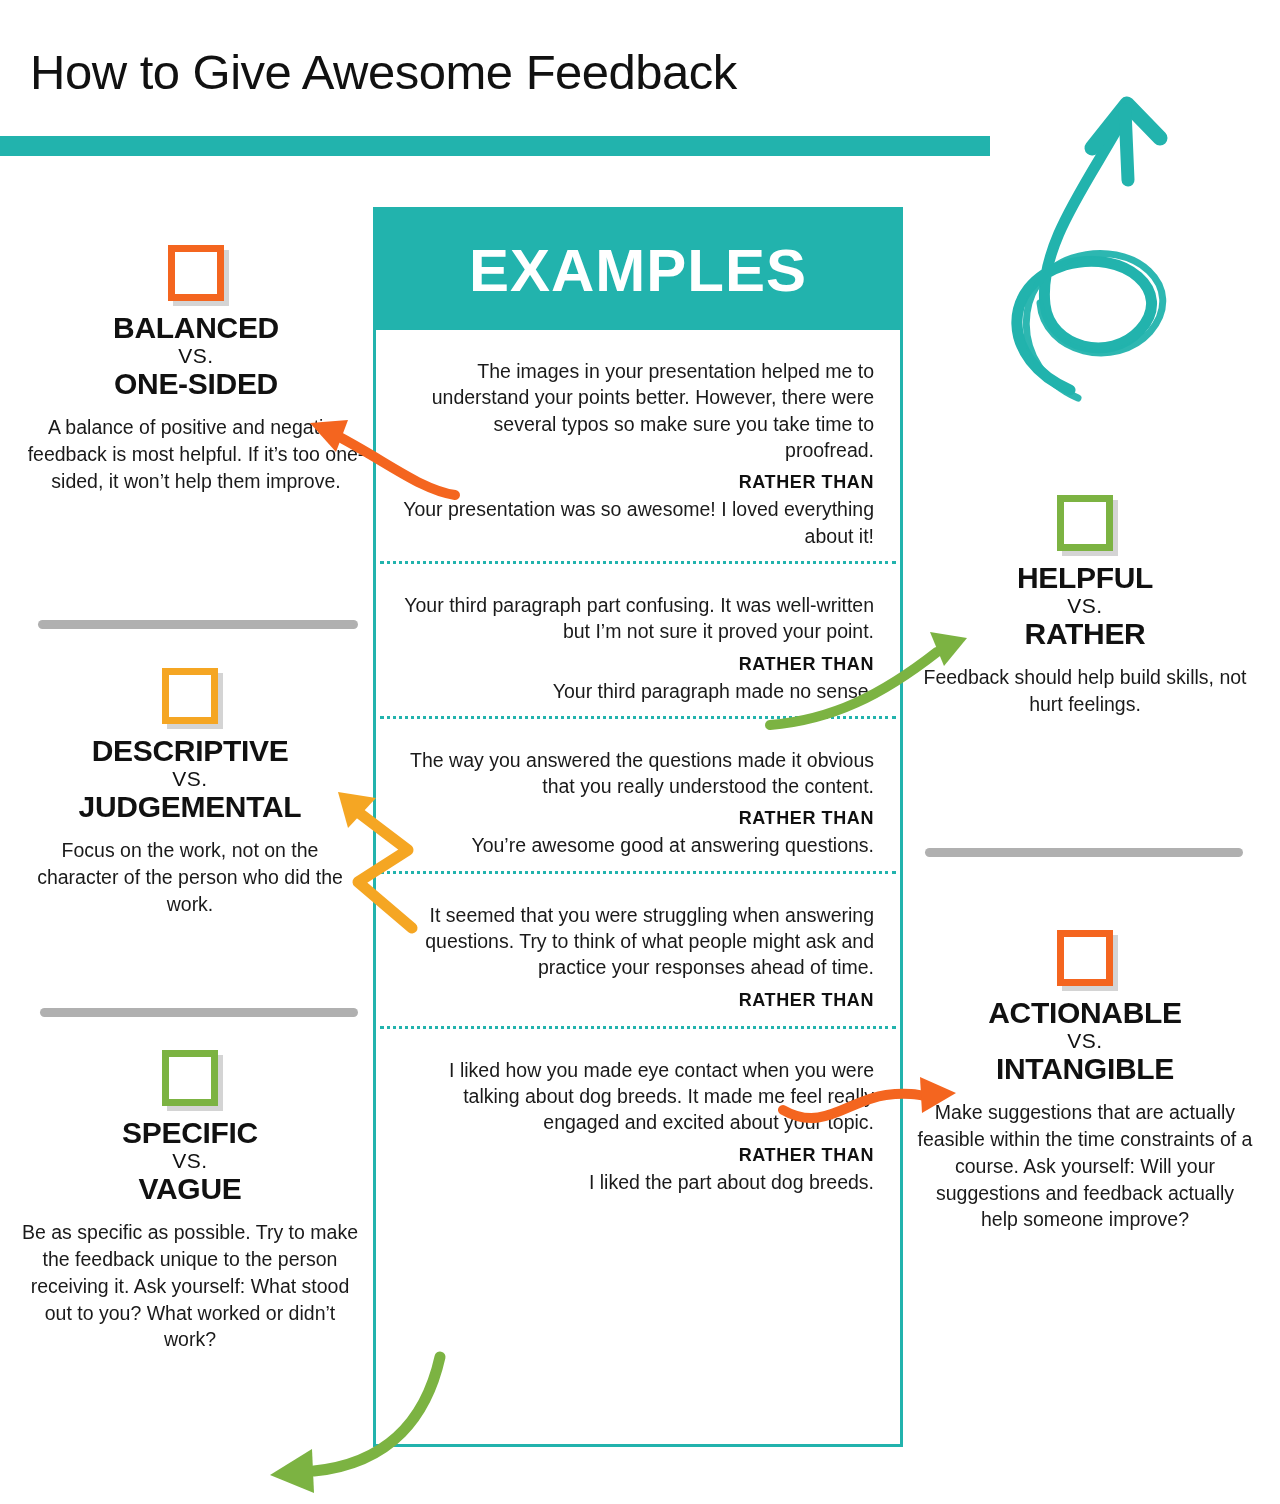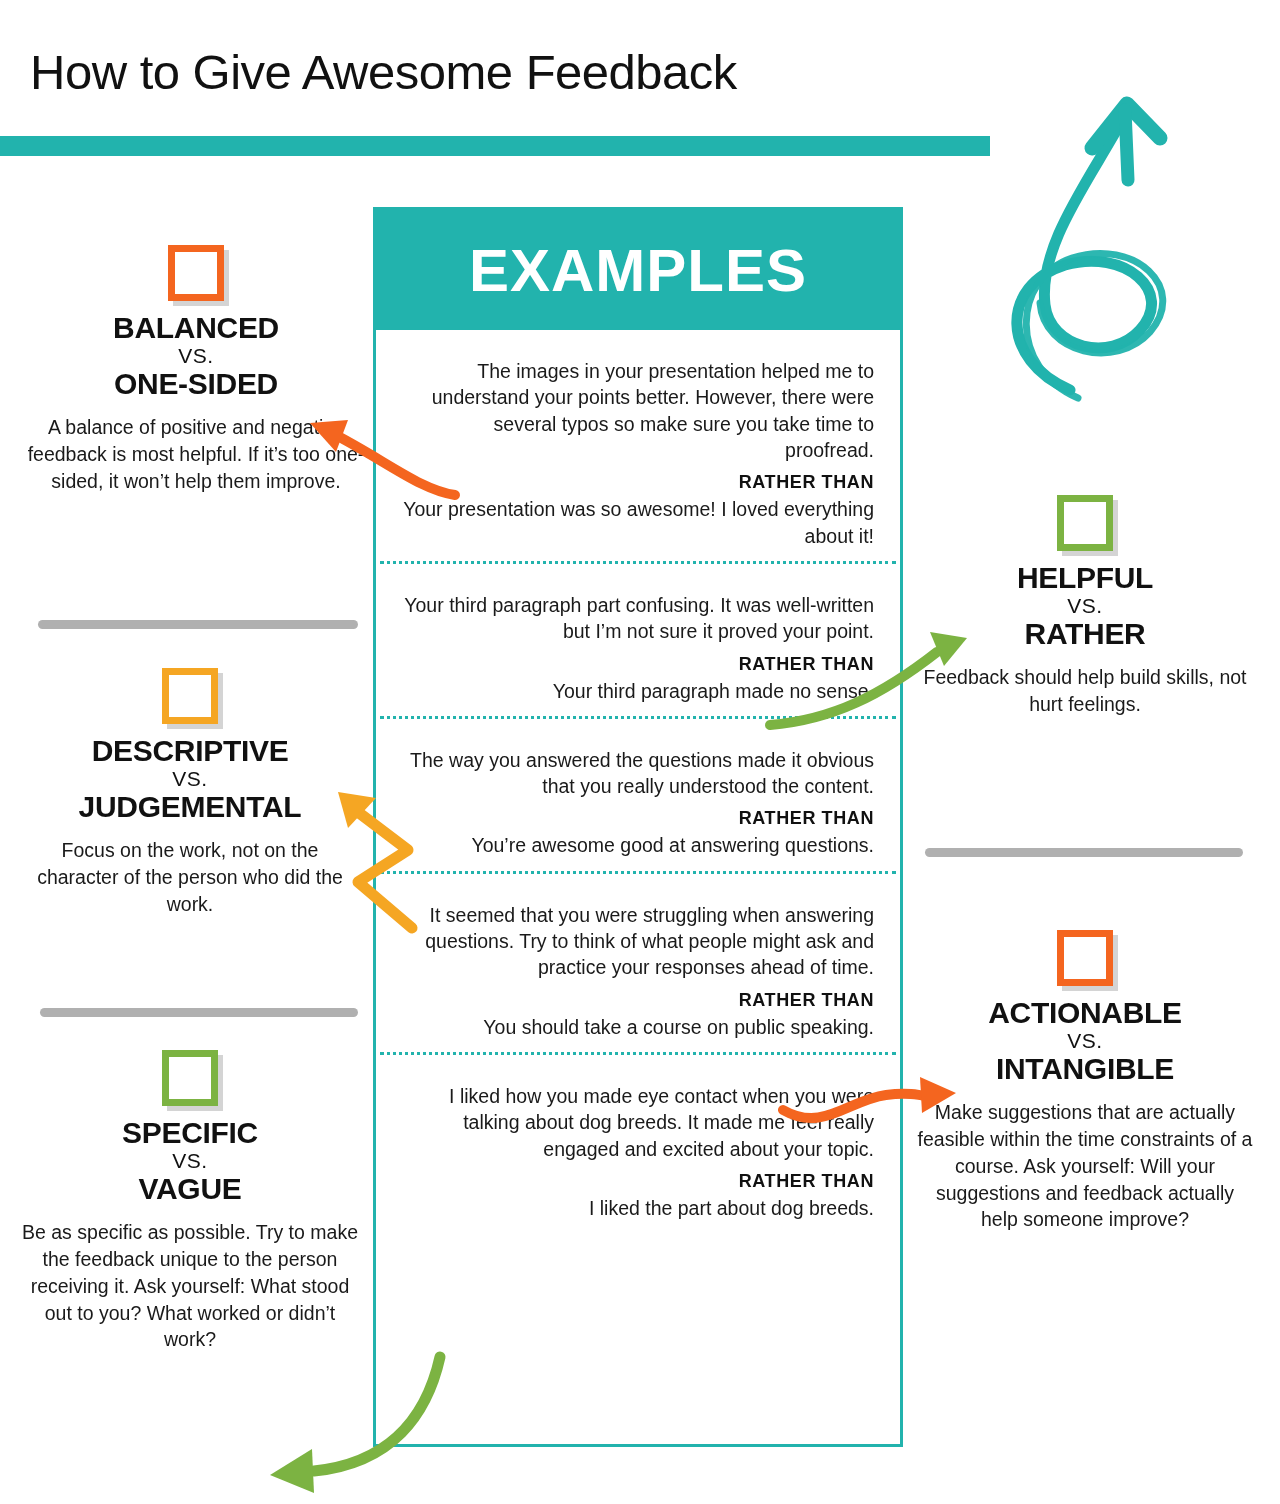--- a/index.html
+++ b/index.html
@@ -180,21 +180,20 @@
   <div class="example-block">
     <div class="example-good">The way you answered the questions made it obvious that you really understood the content.</div>
     <div class="rather-than">RATHER THAN</div>
     <div class="example-bad">You’re awesome good at answering questions.</div>
   </div>
   <div class="example-sep"></div>
 
   <div class="example-block">
     <div class="example-good">It seemed that you were struggling when answering questions. Try to think of what people might ask and practice your responses ahead of time.</div>
     <div class="rather-than">RATHER THAN</div>
-    <div class="example-bad">You should take a course on public speaking.</div>
   </div>
   <div class="example-sep"></div>
 
   <div class="example-block">
     <div class="example-good">I liked how you made eye contact when you were talking about dog breeds. It made me feel really engaged and excited about your topic.</div>
     <div class="rather-than">RATHER THAN</div>
     <div class="example-bad">I liked the part about dog breeds.</div>
   </div>
 </div>
 

